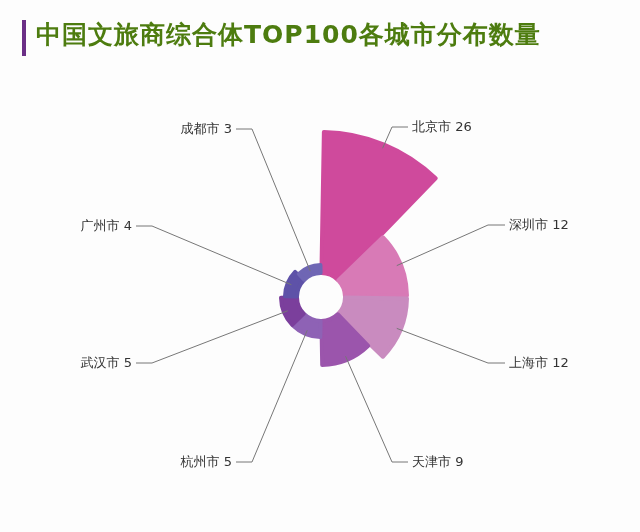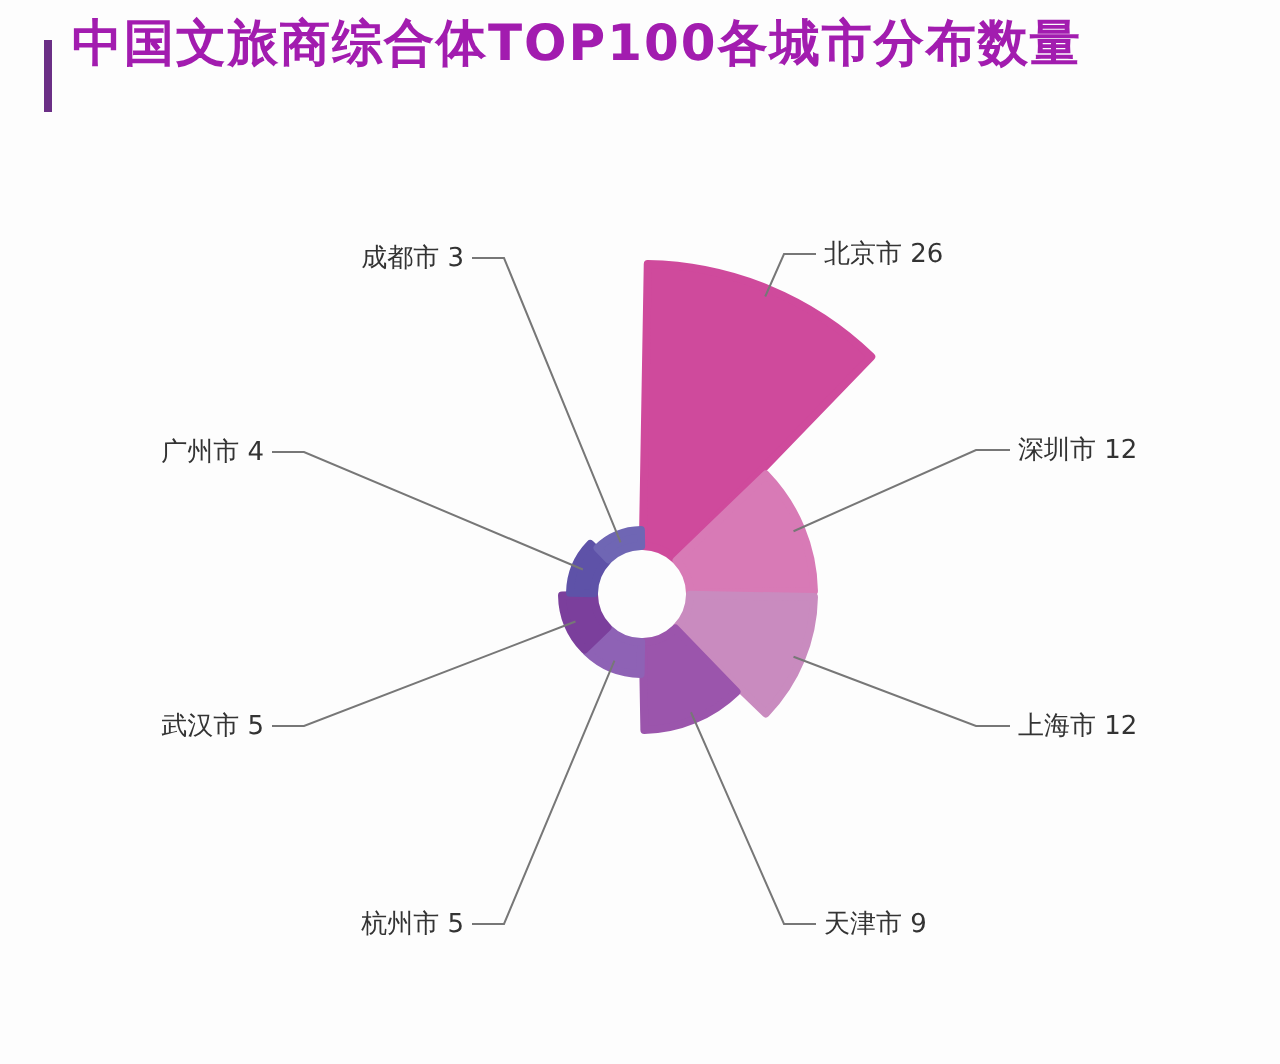--- a/index.html
+++ b/index.html
@@ -1,18 +1,18 @@
 <!DOCTYPE html>
 <html><head>
 <meta charset="utf-8">
 <style>
   html,body{margin:0;padding:0;background:#fdfdfd;}
   body{width:640px;height:532px;position:relative;overflow:hidden;font-family:"DejaVu Sans","Liberation Sans",sans-serif;}
   .title-bar{position:absolute;left:22px;top:20px;width:4px;height:36px;background:#6b2f86;}
-  .title{position:absolute;left:36px;top:5px;font-size:25px;font-weight:bold;color:#a21caf;letter-spacing:1px;white-space:nowrap;}
+  .title{position:absolute;left:36px;top:18px;font-size:25px;font-weight:bold;color:#4d7c0f;letter-spacing:1px;white-space:nowrap;}
   svg{position:absolute;left:0;top:0;}
   .lbl{font-size:13px;fill:#333;}
 </style>
 </head>
 <body>
 
 <div class="title-bar"></div>
 <div class="title">中国文旅商综合体TOP100各城市分布数量</div>
 
 <svg id="chart" width="640" height="532" viewBox="0 0 640 532">

